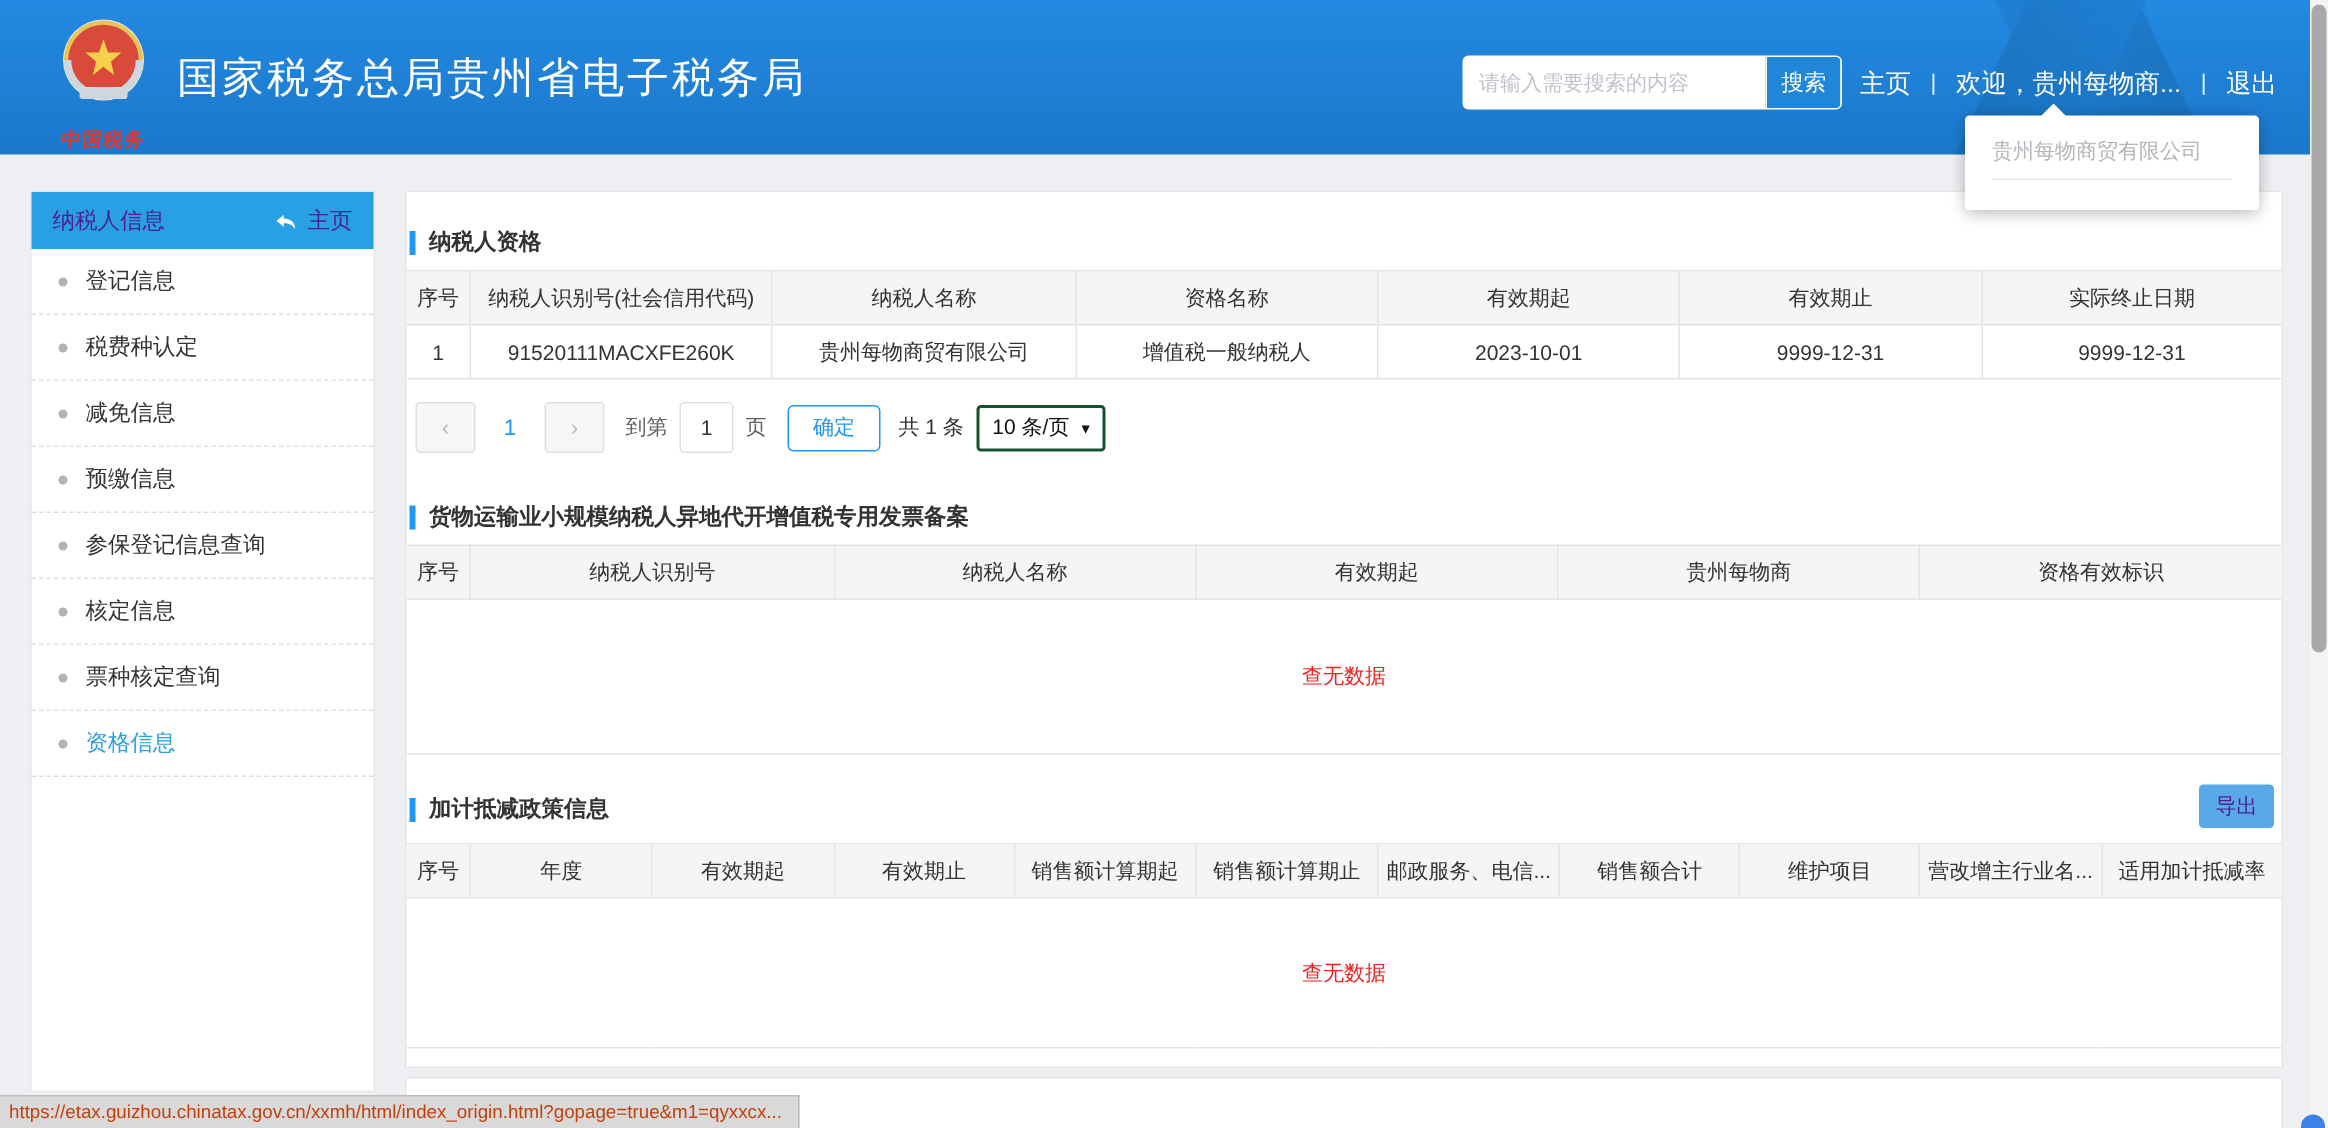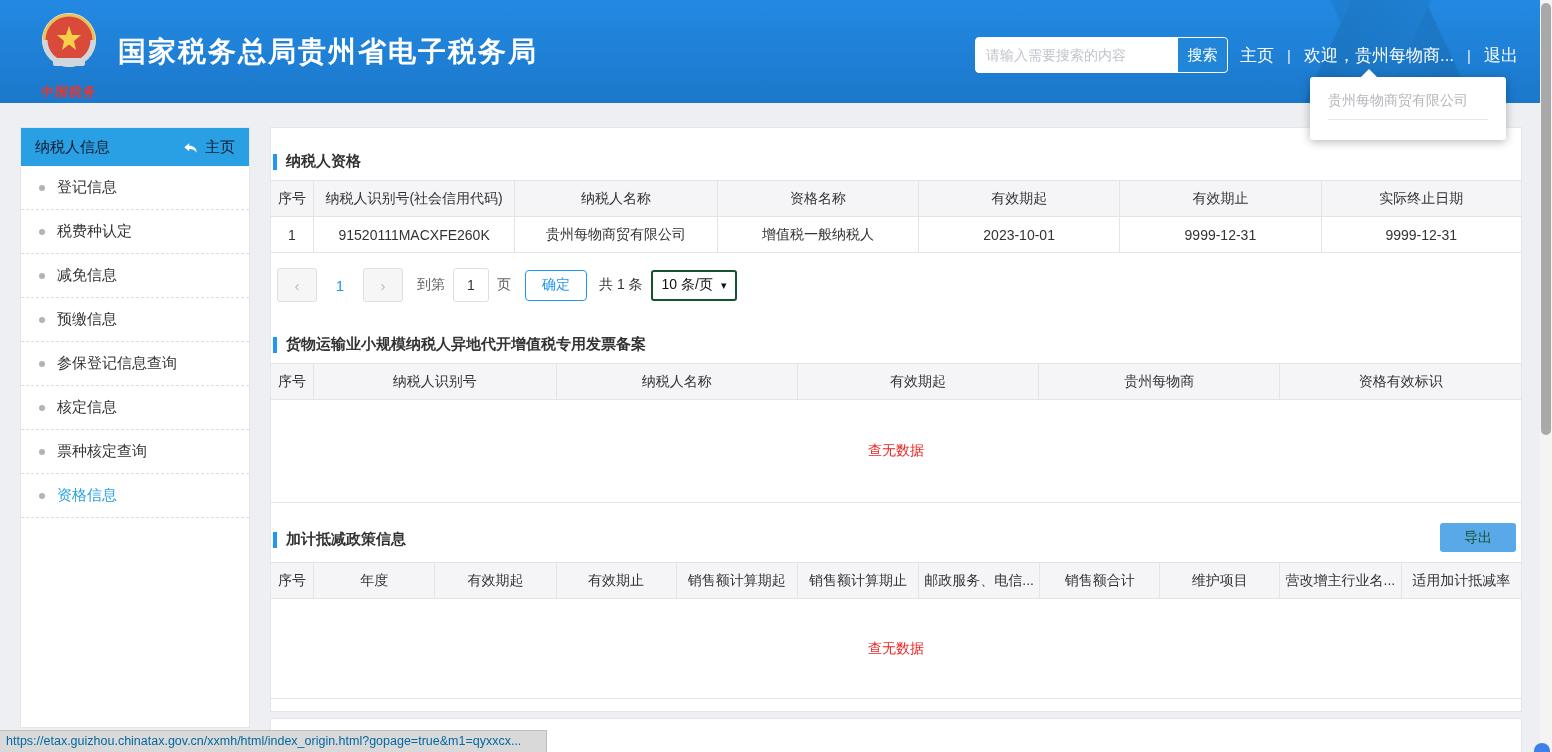--- a/index.html
+++ b/index.html
@@ -10,60 +10,60 @@
   .top-header { position:absolute; left:0; top:0; width:1540px; height:103px;
     background:linear-gradient(180deg,#2389e2 0%,#1e7fd4 60%,#1b78cb 100%); overflow:hidden; }
   .top-header .wall { position:absolute; right:0; top:0; width:480px; height:103px; opacity:.35;
     background:
       linear-gradient(115deg, transparent 55%, #15619f 55.5%, #1a6fb8 70%, transparent 70.5%),
       linear-gradient(65deg, transparent 60%, #1a6fb8 60.5%, #15619f 78%, transparent 78.5%);
   }
   .logo-wrap { position:absolute; left:30px; top:6px; width:78px; text-align:center; }
   .logo-caption { color:#e8372b; font-size:13px; font-weight:bold; letter-spacing:1px;
     font-family:"Liberation Serif","DejaVu Serif",serif; transform:skewX(-6deg); margin-top:1px; }
-  .site-title { position:absolute; left:118px; top:33px; color:#fff; font-size:28px; font-weight:bold; letter-spacing:2px; }
+  .site-title { position:absolute; left:118px; top:33px; color:#fff; font-size:28px; font-weight:normal; letter-spacing:2px; }
 
   .search-group { position:absolute; left:975px; top:37px; width:253px; height:36px; display:flex;
     border:1px solid #fff; border-radius:4px; overflow:hidden; background:#fff; }
   .search-input { flex:1; border:none; outline:none; padding:0 10px; font-size:14px; color:#333; }
   .search-input::placeholder { color:#c0c4cc; }
   .search-btn { width:58px; background:#2186d8; color:#fff; font-size:15px; border:none; border-left:1px solid #fff; cursor:pointer; }
 
   .top-nav { position:absolute; right:22px; top:44px; display:flex; align-items:center; color:#fff; font-size:17px; white-space:nowrap; }
   .top-nav .sep { margin:0 13px; font-size:15px; opacity:.9; }
   .top-nav a { color:#fff; text-decoration:none; }
 
   .user-popup { position:absolute; left:1310px; top:77px; width:196px; height:63px; background:#fff;
     border-radius:3px; box-shadow:0 2px 10px rgba(0,0,0,.28); z-index:30; }
   .user-popup .arrow { position:absolute; left:50px; top:-8px; width:0; height:0;
     border-left:9px solid transparent; border-right:9px solid transparent; border-bottom:9px solid #fff; }
   .user-popup .company { padding:15px 18px 0 18px; font-size:14px; color:#b3b6ba; }
   .user-popup .pline { margin:9px 18px 0 18px; border-bottom:1px solid #e6e8eb; }
 
   
   .sidebar { position:absolute; left:20px; top:127px; width:230px; height:601px; background:#fff; border:1px solid #e6e6e6; }
-  .side-head { height:38px; background:#2aa0e4; color:#0f172a; display:flex; align-items:center; justify-content:space-between; padding:0 14px; }
+  .side-head { height:38px; background:#2aa0e4; color:#4c1d95; display:flex; align-items:center; justify-content:space-between; padding:0 14px; }
   .side-head-title { font-size:15px; }
   .side-home { display:flex; align-items:center; gap:6px; font-size:15px; cursor:pointer; }
   .side-home svg { width:17px; height:15px; }
   .side-item { height:44px; display:flex; align-items:center; padding:16px 14px; border-bottom:1px dashed #ddd; cursor:pointer; font-size:15px; color:#333; }
   .side-item .dot { width:6px; height:6px; border-radius:50%; background:#b3b3b3; margin:0 12px 0 4px; flex:0 0 auto; }
   .side-item.active .side-label { color:#2aa0e4; }
 
   
   .main-panel { position:absolute; left:270px; top:127px; width:1252px; height:585px; background:#fff; border:1px solid #e6e6e6; }
   .next-panel { position:absolute; left:270px; top:718px; width:1252px; height:34px; background:#fff; border:1px solid #e6e6e6; border-bottom:none; }
 
   .section-title { display:flex; align-items:center; font-size:15px; font-weight:bold; color:#333; }
   .section-title .bar { width:4px; height:16px; background:#2196f3; margin-right:9px; }
   .t1-title { margin:24px 0 0 2px; }
   .t2-title { margin:33px 0 0 2px; }
   .t3-row { margin-top:20px; position:relative; height:30px; }
   .t3-title { position:absolute; left:2px; top:7px; }
-  .export-btn { position:absolute; right:5px; top:0; width:76px; height:29px; background:#59a9e8; color:#14532d;
+  .export-btn { position:absolute; right:5px; top:0; width:50px; height:29px; background:#59a9e8; color:#4c1d95;
     border:none; border-radius:3px; font-size:14px; cursor:pointer; }
 
   table { width:100%; border-collapse:collapse; table-layout:fixed; font-size:14px; color:#333; }
   .tbl-wrap { margin-top:9px; }
   th { background:#f5f5f7; font-weight:normal; }
   th, td { border:1px solid #e4e4e4; height:36px; text-align:center; padding:0 4px;
     overflow:hidden; white-space:nowrap; text-overflow:ellipsis; }
   td.empty-cell { color:#ee2222; border-left:1px solid #e4e4e4; border-right:1px solid #e4e4e4; }
   .tbl2 td.empty-cell { height:103px; }
   .tbl3 td.empty-cell { height:100px; }
@@ -81,21 +81,21 @@
   .pg-after { margin:0 14px 0 8px; }
   .confirm-btn { width:62px; height:31px; background:#fff; border:1px solid #2196f3; border-radius:4px;
     color:#2196f3; font-size:14px; cursor:pointer; }
   .pg-total { margin:0 8px 0 12px; color:#303133; }
   .pg-select { height:31px; border:2px solid #14532d; border-radius:3px; background:#fff; color:#111;
     font-size:14px; display:flex; align-items:center; padding:0 9px; gap:8px; cursor:pointer; }
   .pg-select .chev { font-size:11px; color:#111; }
 
   
   .status-bar { position:absolute; left:0; bottom:0; height:22px; background:#d9d9d9; border:1px solid #bdbdbd;
-    border-left:none; border-bottom:none; padding:3px 25px 0 6px; font-size:12.5px; color:#0369a1; white-space:nowrap;margin-top:13px; }
+    border-left:none; border-bottom:none; padding:3px 11px 0 6px; font-size:12.5px; color:#c2410c; white-space:nowrap;margin-top:13px; }
   .scrollbar { position:absolute; right:0; top:0; width:12px; height:752px; background:#f4f4f4; }
   .scroll-thumb { position:absolute; right:1px; top:3px; width:10px; height:432px; background:#a9a9a9; border-radius:6px; }
   .float-dot { position:absolute; right:2px; bottom:-7px; width:16px; height:16px; border-radius:50%; background:#3f7fe8; }
 </style>
 </head>
 <body>
 
 <div class="top-header">
   <div class="wall"></div>
 

